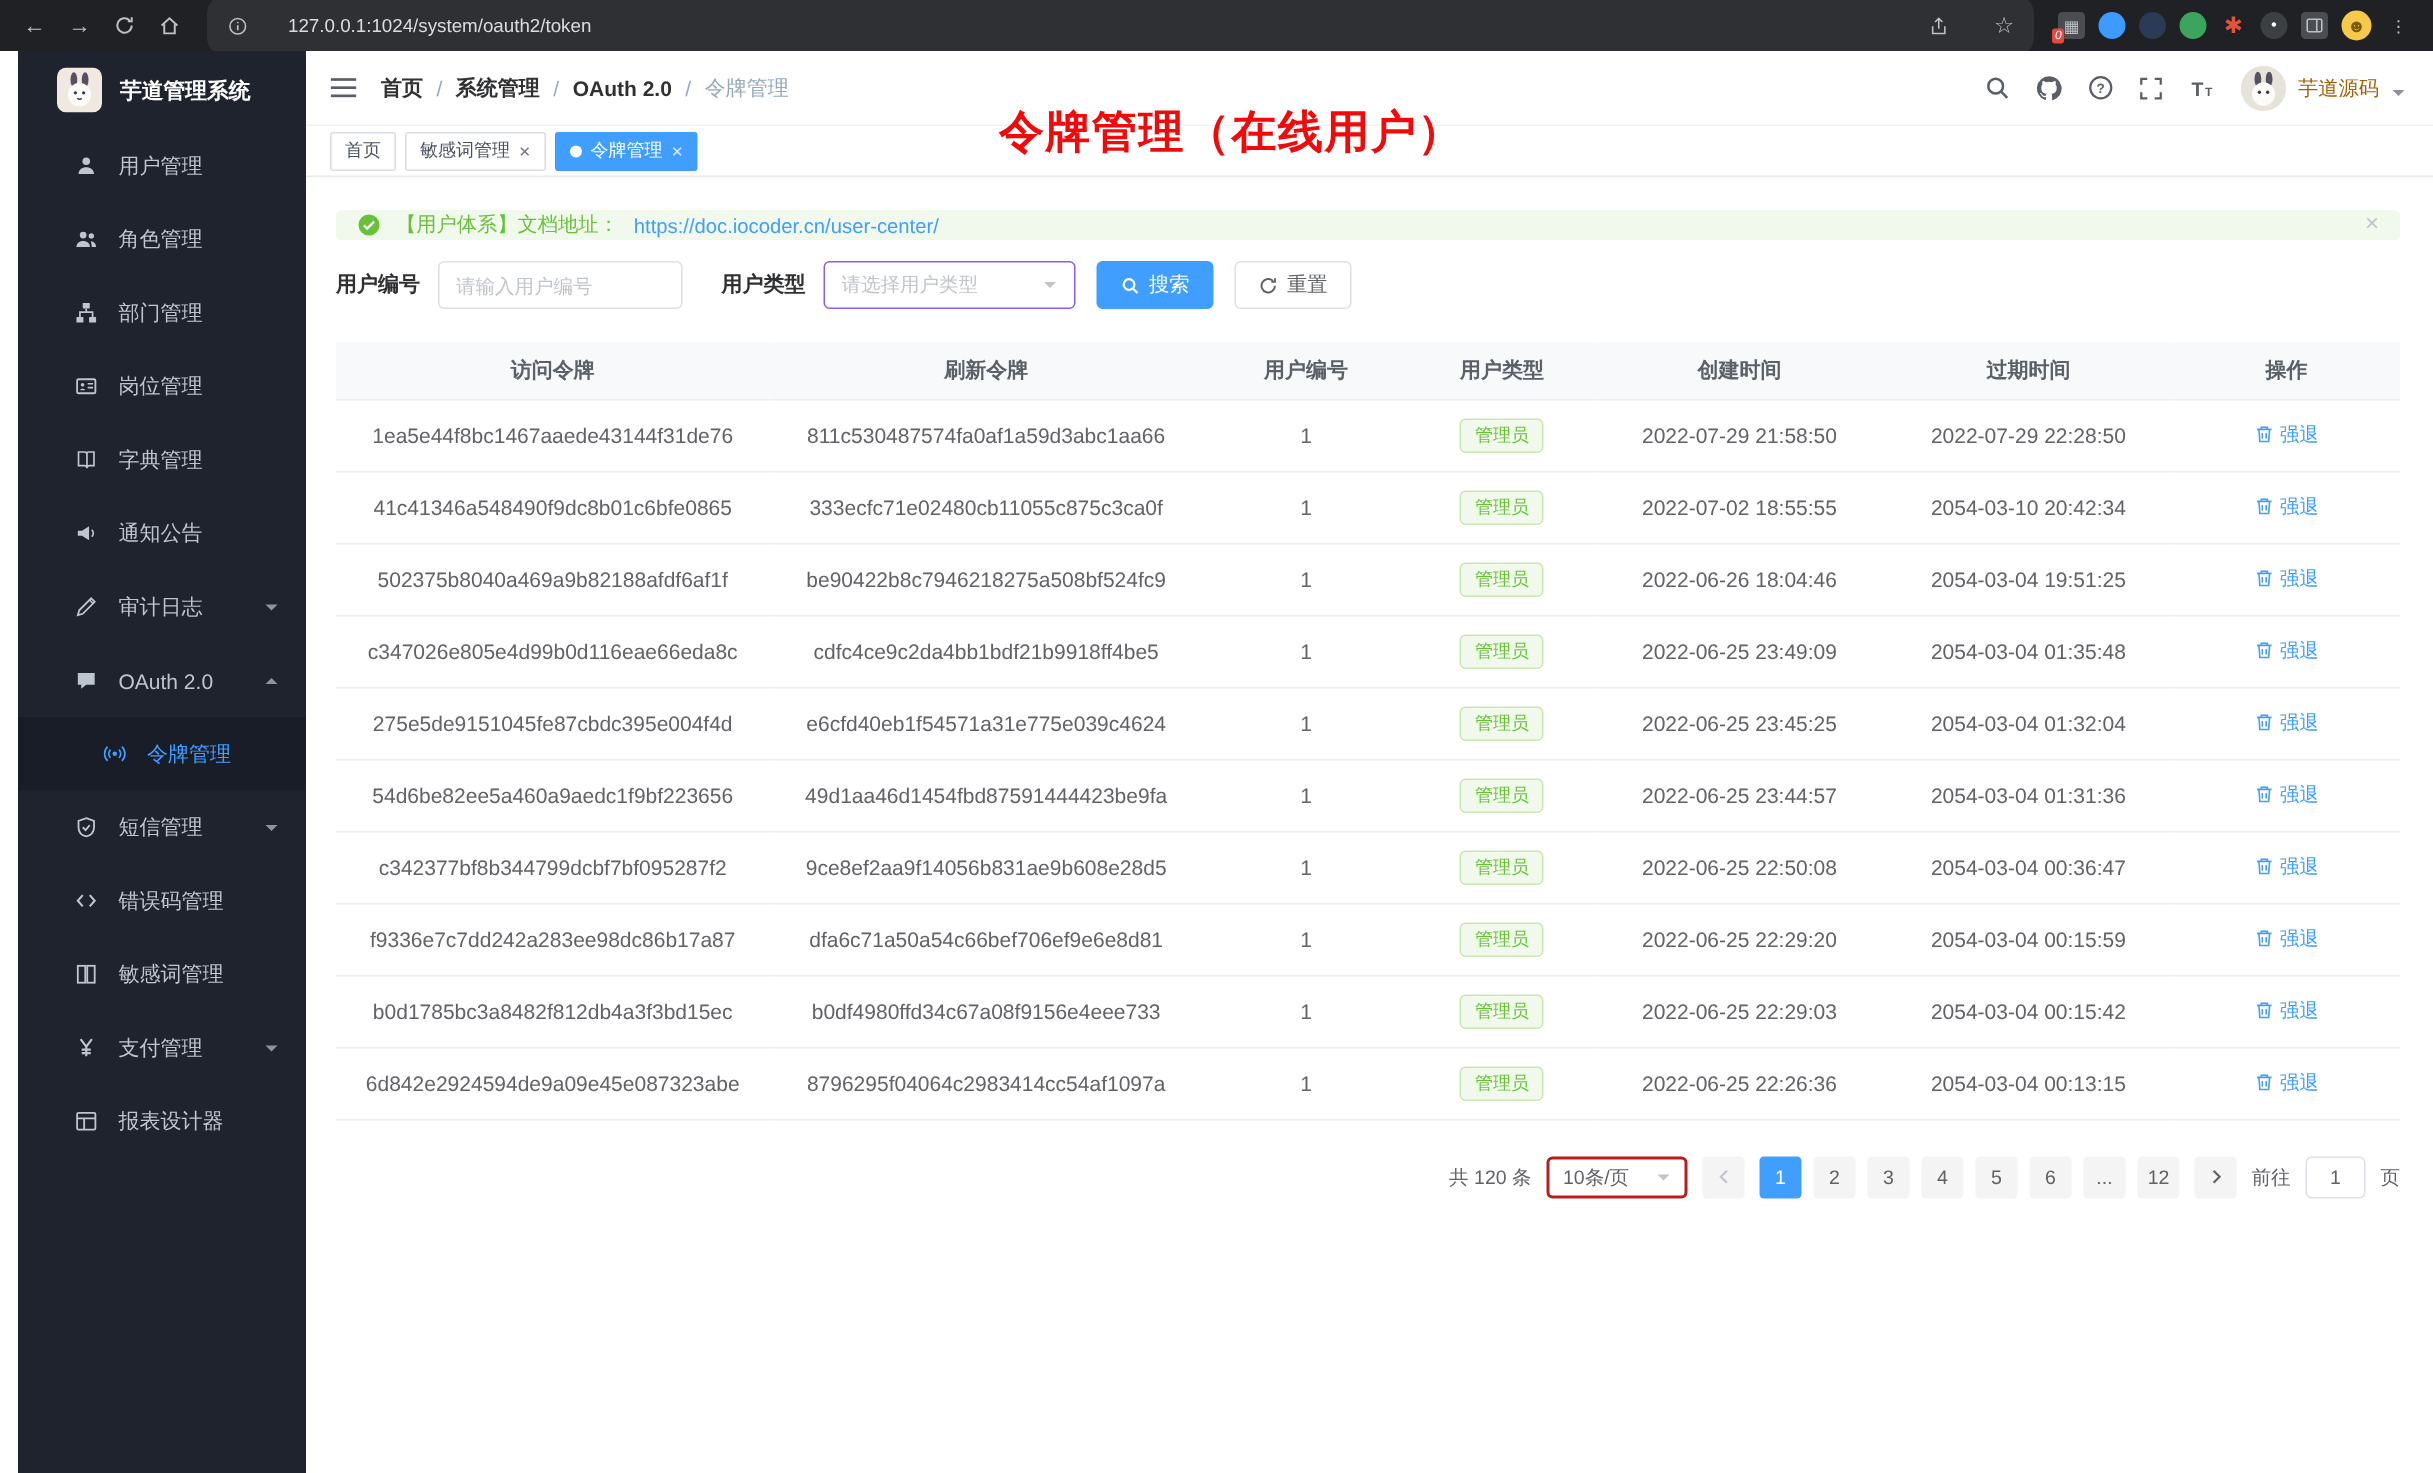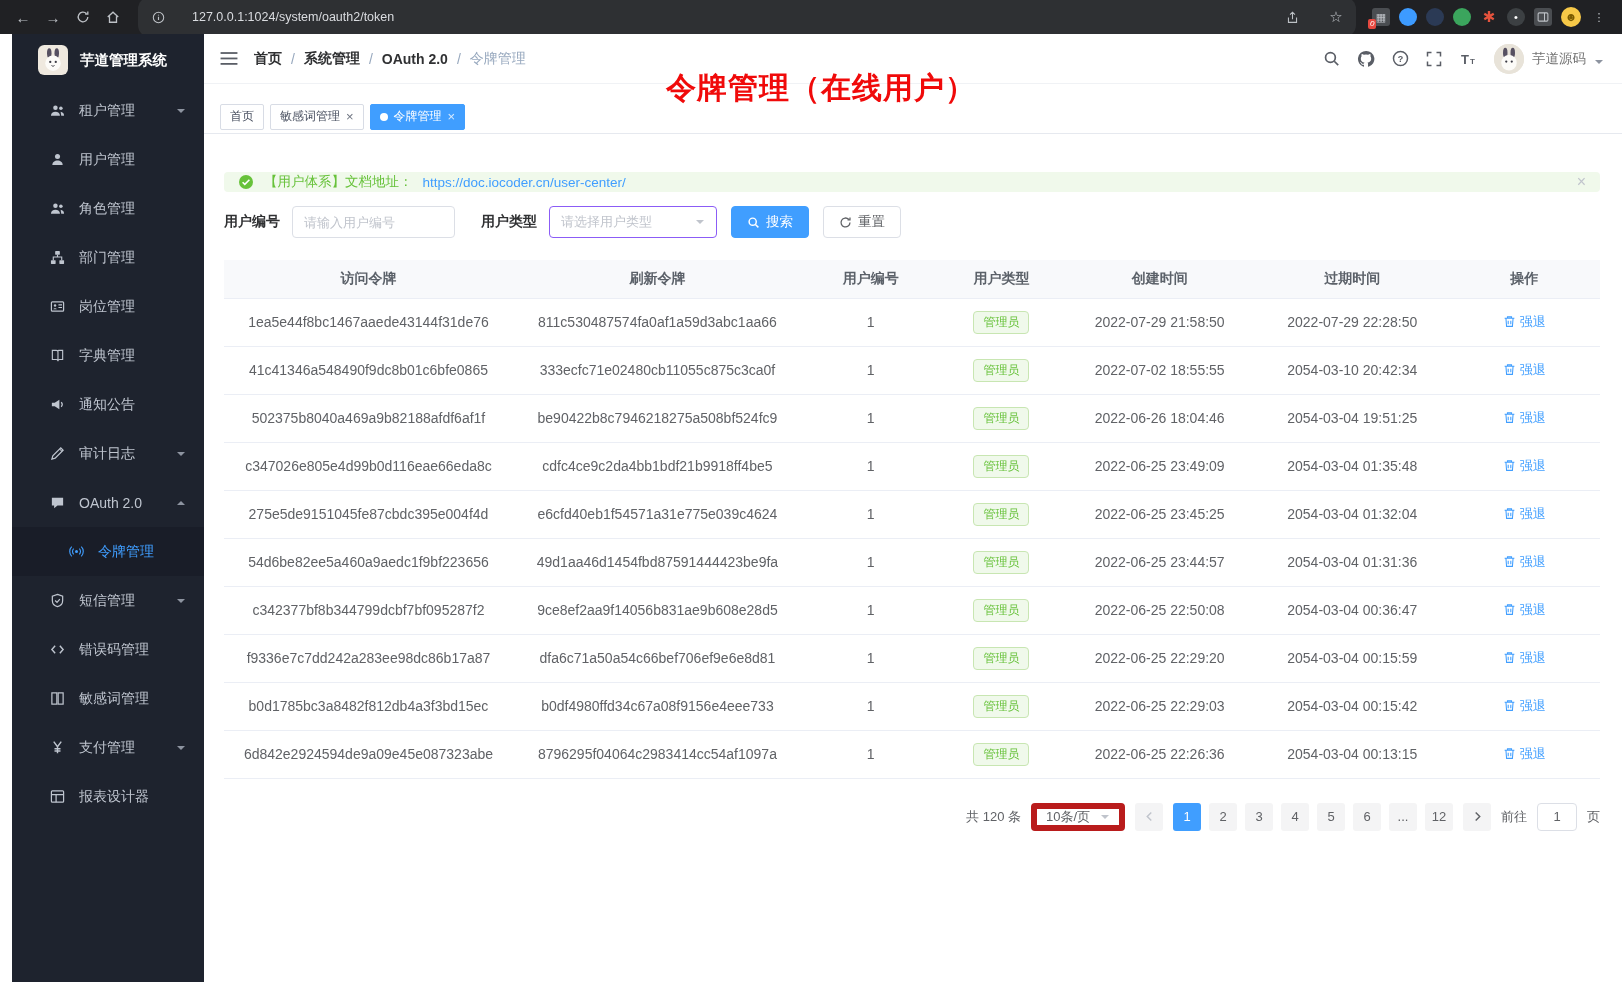--- a/index.html
+++ b/index.html
@@ -28,34 +28,34 @@
   .logo-title { color:#fff; font-weight:bold; font-size:14.5px; }
   .menu { flex:1; overflow:hidden; }
   .menu-item { height:49px; display:flex; align-items:center; padding:0 18px 0 38px; gap:14px; font-size:14px; color:#bfc5cf; cursor:pointer; }
   .menu-item.sub { padding-left:57px; background:#191d28; }
   .menu-item.active { color:#409eff; }
   .mi-icon { display:flex; }
   .mi-label { white-space:nowrap; }
   .chev { margin-left:auto; color:#8d94a0; display:flex; }
 
   
-  .main { flex:1; min-width:0; display:flex; flex-direction:column; background:#fff;gap:16px; }
+  .main { flex:1; min-width:0; display:flex; flex-direction:column; background:#fff; }
 
   
   .navbar { height:50px; display:flex; align-items:center; padding:0 18px 0 16px; border-bottom:1px solid #f0f2f5; flex-shrink:0; }
   .fold { color:#5a5e66; margin-right:16px; cursor:pointer; display:flex; }
   .breadcrumb { display:flex; align-items:center; gap:9px; font-size:14px; }
   .bc-item { color:#303133; font-weight:bold; cursor:pointer; }
   .bc-item.last { color:#97a8be; font-weight:normal; cursor:default; }
   .bc-sep { color:#97a8be; }
   .nav-right { margin-left:auto; display:flex; align-items:center; gap:17px; color:#5a5e66; }
   .nav-ic { cursor:pointer; display:flex; align-items:center; }
   .user-box { display:flex; align-items:center; gap:8px; cursor:pointer; }
   .avatar { width:30px; height:30px; border-radius:50%; overflow:hidden; background:#e8e3d9; }
-  .user-name { font-size:13.5px; color:#737373; }
+  .user-name { font-size:13.5px; color:#a16207; }
   .user-caret { color:#8d94a0; display:flex; margin-top:6px; }
 
   
   .tags { height:34px; display:flex; align-items:center; padding:0 16px; gap:6px; border-bottom:1px solid #e6e9ef; flex-shrink:0; }
   .tag { height:26px; display:inline-flex; align-items:center; gap:6px; padding:0 9px; border:1px solid #d8dce5; background:#fff; font-size:12px; color:#495060; cursor:pointer; border-radius:2px; }
   .tag .x { font-size:13px; line-height:1; color:inherit; opacity:.8; }
   .tag.active { background:#409eff; border-color:#409eff; color:#fff; }
   .tag .dot { width:8px; height:8px; border-radius:50%; background:#fff; }
 
   
@@ -77,21 +77,21 @@
   .btn { height:32px; border-radius:4px; display:inline-flex; align-items:center; gap:6px; padding:0 15px; font-size:13.5px; cursor:pointer; border:1px solid #dcdfe6; background:#fff; color:#606266; font-family:inherit; }
   .btn.primary { background:#409eff; border-color:#409eff; color:#fff; margin-right:14px; }
 
   table { width:100%; border-collapse:collapse; table-layout:fixed; }
   th { height:38px; font-size:14px; color:#5b6169; font-weight:bold; background:#f8f9fb; text-align:center; border-bottom:1px solid #ebeef5; }
   td { height:48px; text-align:center; font-size:14px; color:#606266; border-bottom:1px solid #ebeef5; white-space:nowrap; overflow:hidden; }
   .badge { display:inline-block; padding:2px 9px; background:#f0f9eb; border:1px solid #c8e6b2; color:#67c23a; border-radius:4px; font-size:12px; }
   .action { color:#409eff; display:inline-flex; align-items:center; gap:4px; font-size:13px; cursor:pointer; text-decoration:none; }
 
   .pager { display:flex; align-items:center; justify-content:flex-end; gap:10px; margin-top:24px; font-size:13px; color:#606266; }
-  .psize { width:94px; height:28px; border:6px solid #b91c1c; border-radius:4px; display:flex; align-items:center; justify-content:space-between; padding:0 9px; color:#606266; cursor:pointer; background:#fff; }
+  .psize { width:94px; height:28px; border:2px solid #b91c1c; border-radius:4px; display:flex; align-items:center; justify-content:space-between; padding:0 9px; color:#606266; cursor:pointer; background:#fff; }
   .pages { display:flex; align-items:center; gap:8px; }
   .pbtn { min-width:28px; height:28px; background:#f4f4f5; border:none; border-radius:3px; display:inline-flex; align-items:center; justify-content:center; color:#606266; font-size:13px; cursor:pointer; font-family:inherit; padding:0 4px; }
   .pbtn.active { background:#409eff; color:#fff; }
   .pbtn.nav { background:#f4f4f5; }
   .pbtn.disabled { color:#c0c4cc; cursor:default; }
   .goto-input { width:40px; height:28px; border:1px solid #dcdfe6; border-radius:4px; text-align:center; font-size:13px; color:#606266; outline:none; font-family:inherit; }
 </style>
 </head>
 <body>
 
@@ -155,36 +155,20 @@
             <circle cx="14.2" cy="13.5" r=".9" fill="#3a3a44"></circle>
             <path d="M10.8 16.4c.8.7 1.6.7 2.4 0" stroke="#3a3a44" stroke-width=".8" fill="none"></path>
           </svg>
       </span>
       <span class="logo-title">芋道管理系统</span>
     </div>
     <nav class="menu">
         <div class="menu-item">
           <span class="mi-icon">
             <svg viewBox="0 0 16 16" width="15" height="15" fill="currentColor">
-              <circle cx="5.8" cy="5" r="2.4"></circle>
-              <path d="M1 13.5c0-2.6 2.1-4.2 4.8-4.2s4.8 1.6 4.8 4.2z"></path>
-              <circle cx="11.6" cy="5.6" r="1.9"></circle>
-              <path d="M11.3 9.4c2.2.3 3.7 1.8 3.7 4.1h-3"></path>
-            </svg>
-          </span>
-          <span class="mi-label">租户管理</span>
-          <span class="chev">
-            <svg viewBox="0 0 10 10" width="10" height="10" fill="currentColor">
-              <path d="M1 3l4 4 4-4z"></path>
-            </svg>
-          </span>
-        </div>
-        <div class="menu-item">
-          <span class="mi-icon">
-            <svg viewBox="0 0 16 16" width="15" height="15" fill="currentColor">
               <circle cx="8" cy="4.8" r="2.7"></circle>
               <path d="M2.5 13.8c0-3 2.5-4.8 5.5-4.8s5.5 1.8 5.5 4.8z"></path>
             </svg>
           </span>
           <span class="mi-label">用户管理</span>
         </div>
         <div class="menu-item">
           <span class="mi-icon">
             <svg viewBox="0 0 16 16" width="15" height="15" fill="currentColor">
               <circle cx="5.8" cy="5" r="2.4"></circle>

